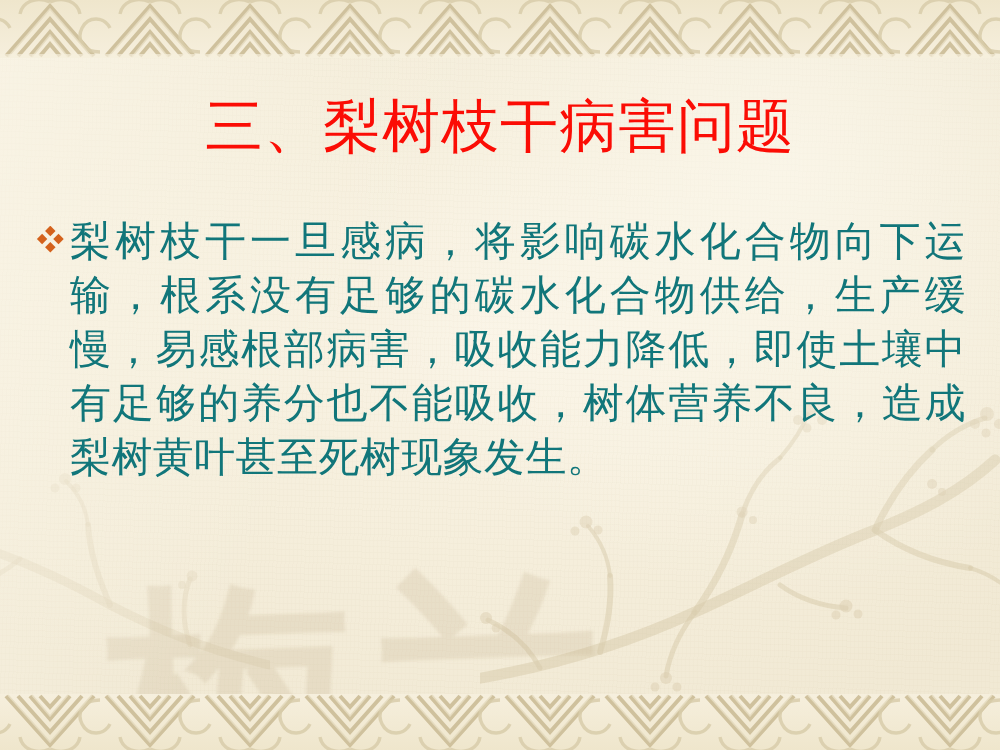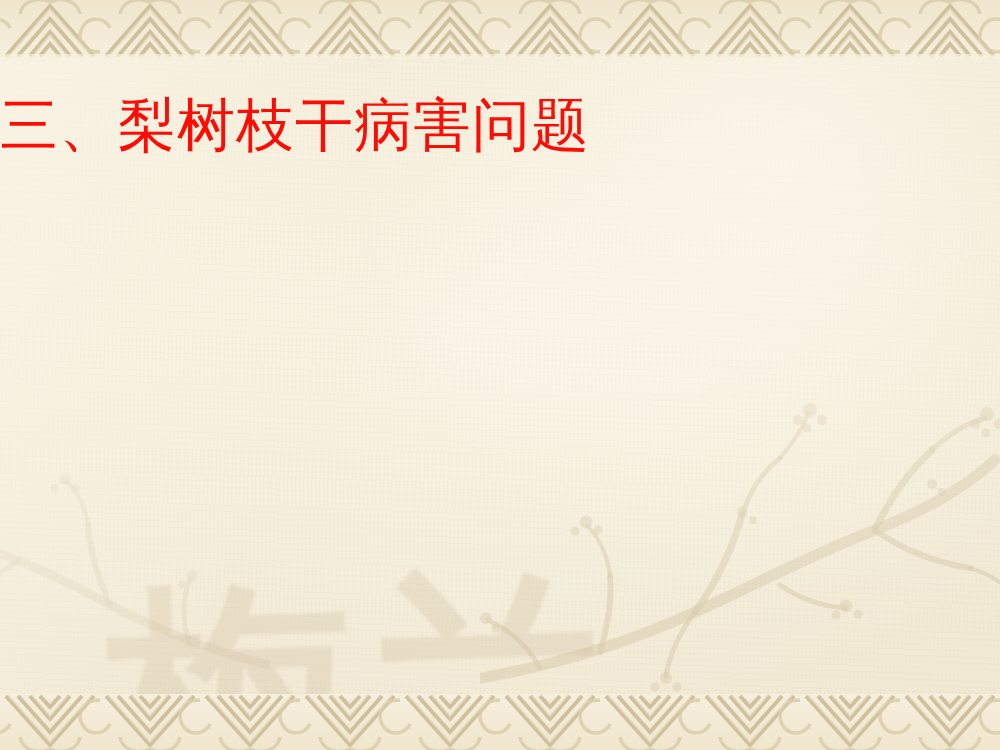--- a/index.html
+++ b/index.html
@@ -112,26 +112,27 @@
     transform: scaleY(-1);
     transform-origin: center;
   }
 
   
   .title {
     position: absolute;
     top: 95px;
     left: 0;
     width: 1000px;
+    text-align: center;
     color: #fb0d05;
     font-size: 58px;
     line-height: 1.08;
     font-weight: 400;
     letter-spacing: 1px;
-    font-family: Liberation Serif, serif;
+    font-family: Liberation Sans, sans-serif;
     white-space: nowrap;
   }
 
   
   .body-block {
     position: absolute;
     top: 214px;
     left: 36px;
     width: 930px;
     display: flex;
@@ -303,14 +304,27 @@
             <path d="M32 55 L50 34 L68 55"></path>
           </g>
         </pattern>
       </defs>
       <rect x="0" y="0" width="1000" height="56" fill="url(#greekkey2)"></rect>
     </svg>
   </div>
 
   <div class="title">三、梨树枝干病害问题</div>
 
+  <div class="body-block">
+    <div class="bullet">
+      <svg width="28" height="28" viewBox="0 0 28 28" xmlns="http://www.w3.org/2000/svg">
+        <g fill="#d4621c">
+          <rect x="10.6" y="1.2" width="7.4" height="7.4" transform="rotate(45 14.3 4.9)"></rect>
+          <rect x="2.4" y="9.4" width="7.4" height="7.4" transform="rotate(45 6.1 13.1)"></rect>
+          <rect x="18.8" y="9.4" width="7.4" height="7.4" transform="rotate(45 22.5 13.1)"></rect>
+          <rect x="10.6" y="17.6" width="7.4" height="7.4" transform="rotate(45 14.3 21.3)"></rect>
+        </g>
+      </svg>
+    </div>
+    <div class="body-text">梨树枝干一旦感病，将影响碳水化合物向下运输，根系没有足够的碳水化合物供给，生产缓慢，易感根部病害，吸收能力降低，即使土壤中有足够的养分也不能吸收，树体营养不良，造成梨树黄叶甚至死树现象发生。</div>
+  </div>
 
 </div>
 
 </body></html>

